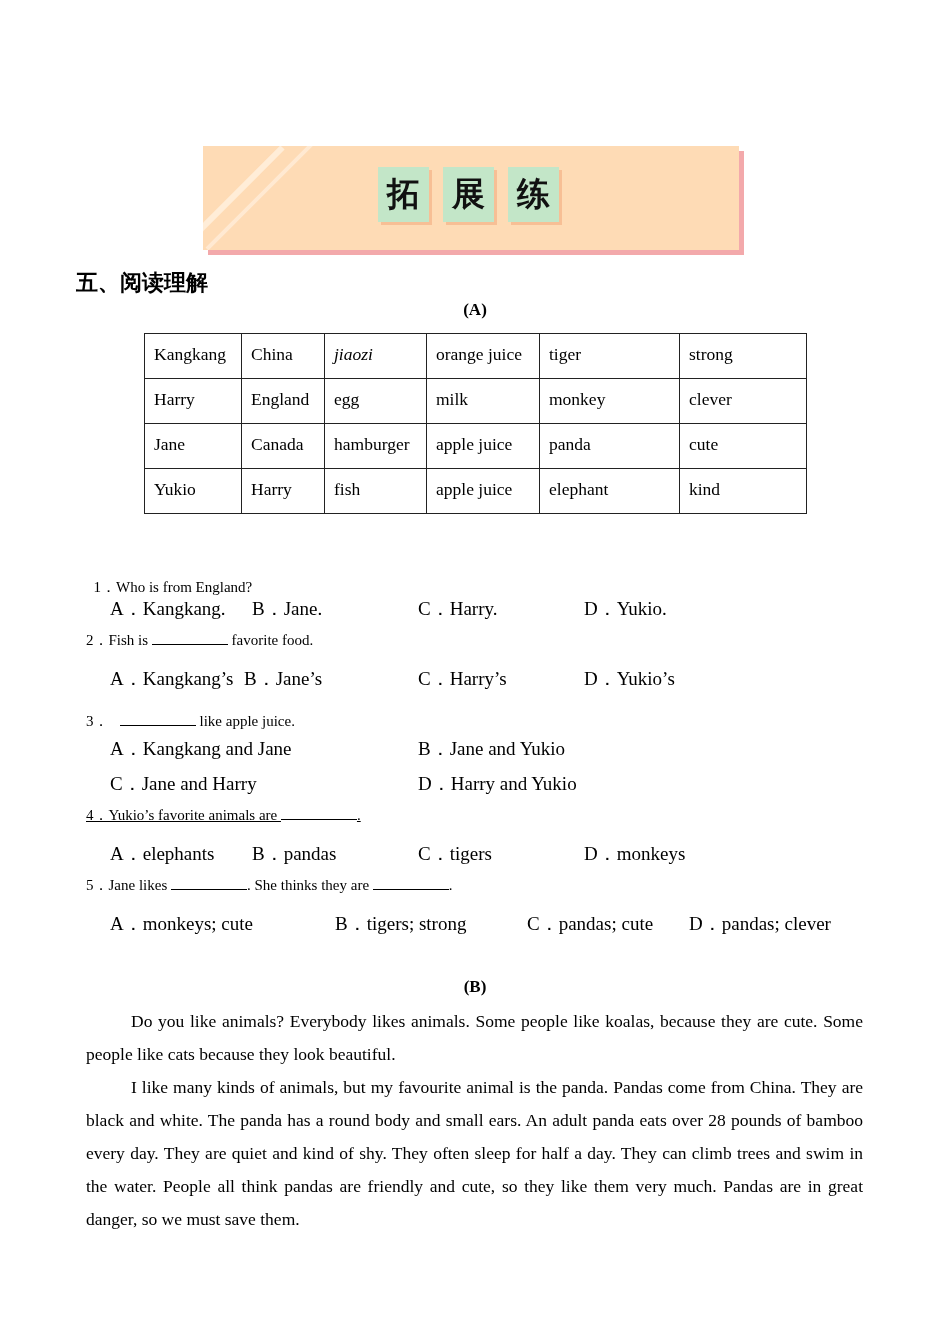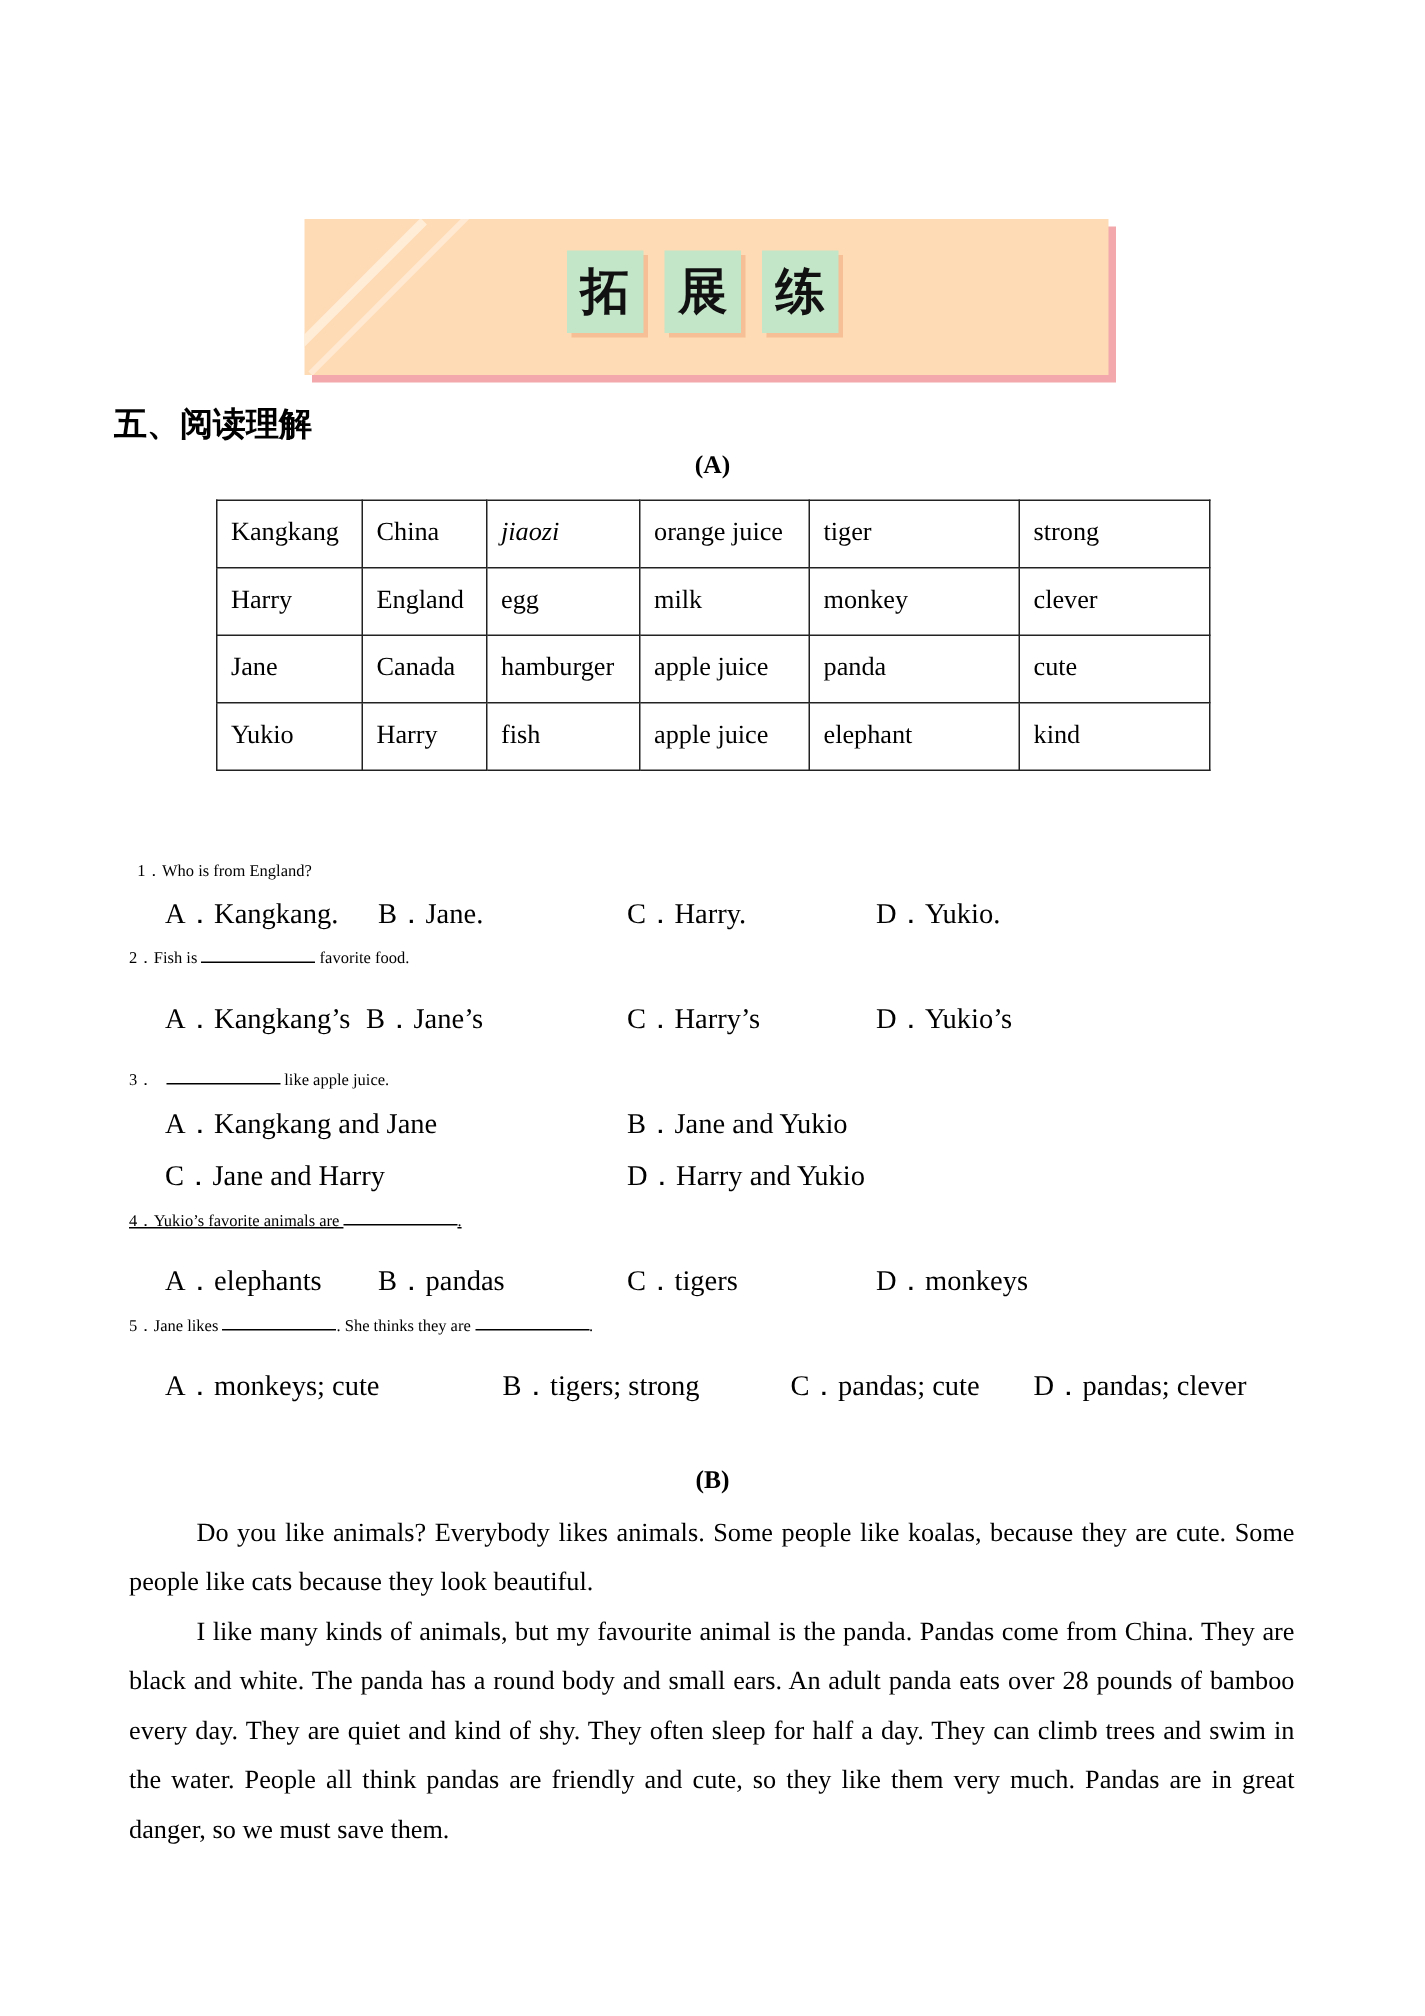--- a/index.html
+++ b/index.html
@@ -90,21 +90,21 @@
       padding: 0 0 0 9px;
       vertical-align: middle;
       white-space: nowrap;
       padding-bottom: 4px;
     }
     table.info td.it { font-style: italic; }
 
     
     .q {
       position: absolute;
-      font-size: 11px;
+      font-size: 15px;
       white-space: pre;
     }
     .opt {
       position: absolute;
       font-size: 19px;
       white-space: pre;
     }
     .blank {
       display: inline-block;
       border-bottom: 1px solid #000;

